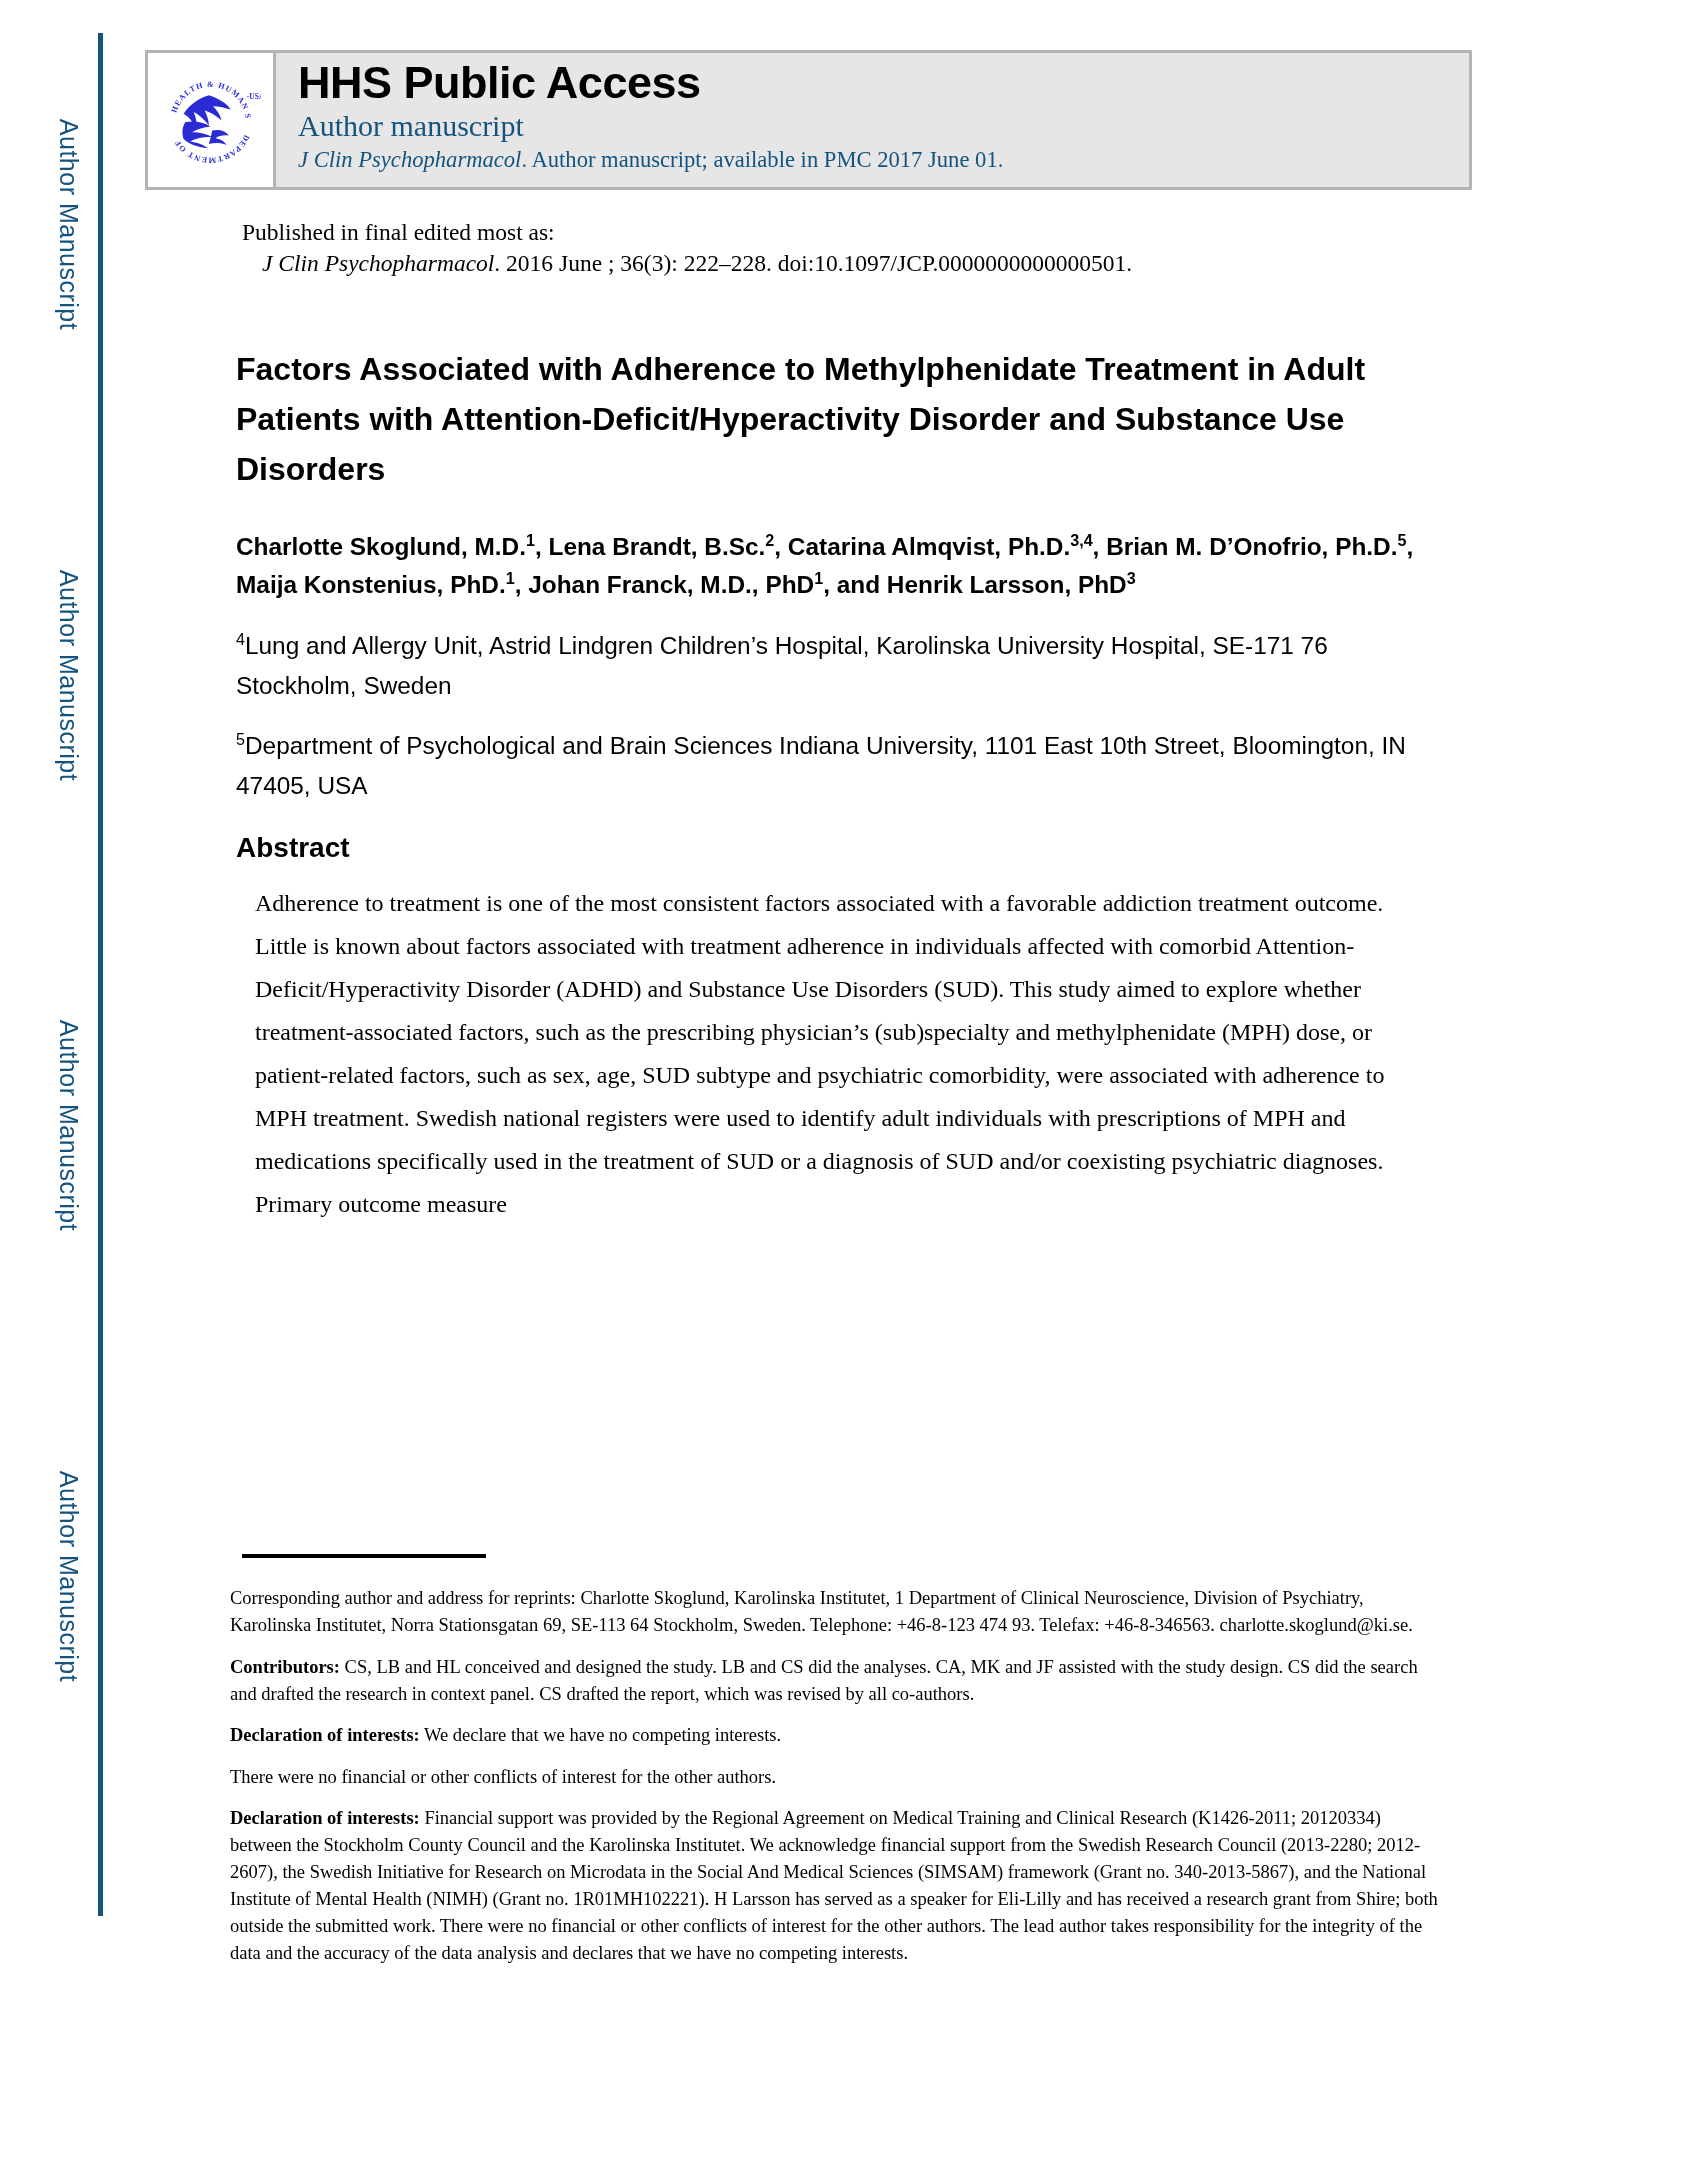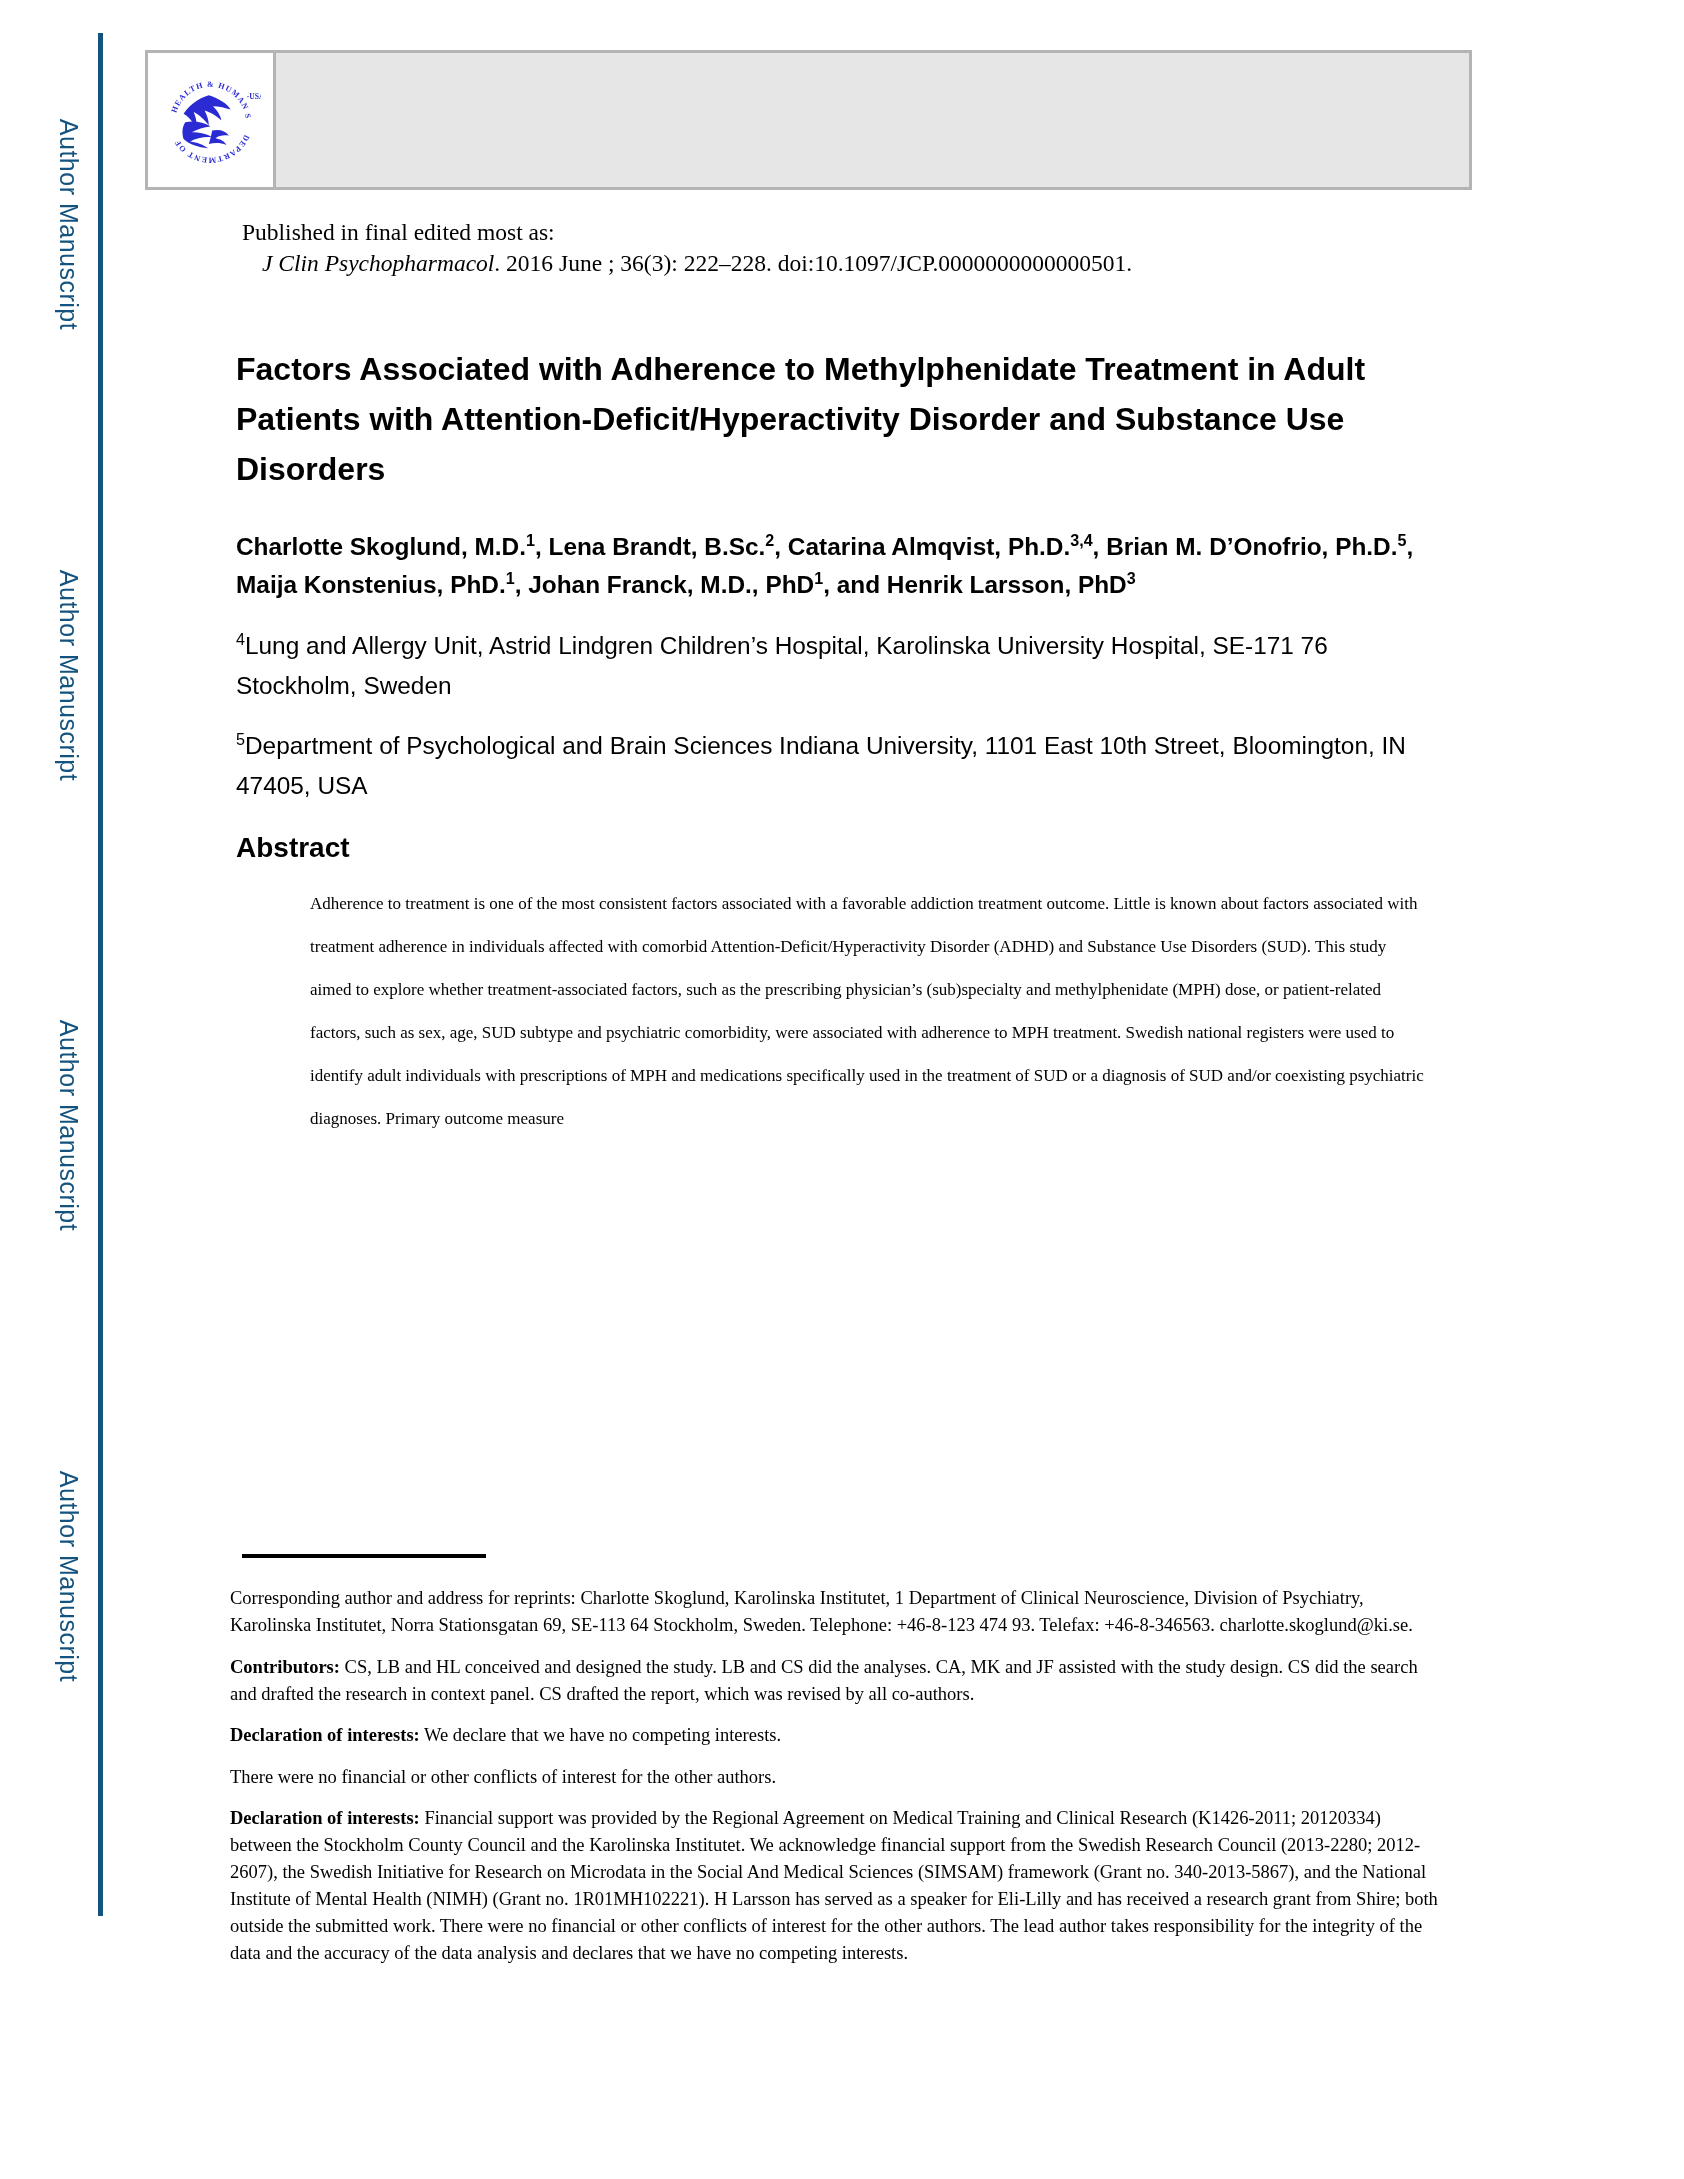--- a/index.html
+++ b/index.html
@@ -156,24 +156,24 @@
     font-family: "Liberation Sans", sans-serif;
     font-weight: bold;
     font-size: 28px;
     line-height: 36px;
     color: #000;
     margin: 23.5px 0 16.3px 0;
   }
 
   .abstract-body {
     font-family: "Liberation Serif", serif;
-    font-size: 17px;
+    font-size: 24px;
     line-height: 43px;
     color: #000;
-    margin: 0 0 0 74px;
+    margin: 0 0 0 19px;
     text-align: left;
   }
 
   
   .footnote-rule {
     position: absolute;
     left: 242px;
     top: 1554px;
     width: 244px;
     height: 3.6px;
@@ -220,20 +220,25 @@
           <textPath href="#ringBot" startOffset="12%">DEPARTMENT OF</textPath>
         </text>
         <text x="103" y="34" font-family="'Liberation Serif', serif" font-size="9" font-weight="bold" fill="#2b2bd4">·USA</text>
         <g fill="#2b2bd4">
           <path d="M58 30 C70 34, 80 40, 84 47 C78 45, 70 43, 63 43 C68 48, 72 54, 73 60 C68 55, 60 50, 53 48 C56 54, 58 60, 58 66 C53 59, 46 53, 40 50 C43 57, 44 63, 43 69 C39 61, 33 55, 28 52 C33 44, 44 34, 58 30 Z"></path>
           <path d="M30 62 C40 60, 52 62, 60 67 C52 68, 44 70, 38 74 C47 74, 56 76, 62 80 C53 79, 43 81, 36 85 C44 86, 52 89, 57 93 C46 92, 34 88, 28 82 C26 75, 26 68, 30 62 Z"></path>
           <path d="M62 72 C70 70, 78 72, 82 78 C76 77, 70 78, 66 81 C72 82, 77 85, 79 89 C72 86, 64 86, 58 88 C60 82, 61 77, 62 72 Z"></path>
         </g>
       </svg>
     </div>
+    <div class="banner-text">
+      <div class="banner-title">HHS Public Access</div>
+      <div class="banner-sub">Author manuscript</div>
+      <div class="banner-cite"><span class="ital">J Clin Psychopharmacol</span><span>. Author manuscript; available in PMC 2017 June 01.</span></div>
+    </div>
   </div>
 
   <div class="pub-block">
     <div class="pub-line1">Published in final edited most as:</div>
     <div class="pub-line2"><span class="ital">J Clin Psychopharmacol</span><span>. 2016 June ; 36(3): 222–228. doi:10.1097/JCP.0000000000000501.</span></div>
   </div>
 
   <div class="main">
 
     <h1 class="article-title">Factors Associated with Adherence to Methylphenidate Treatment in Adult Patients with Attention-Deficit/Hyperactivity Disorder and Substance Use Disorders</h1>

